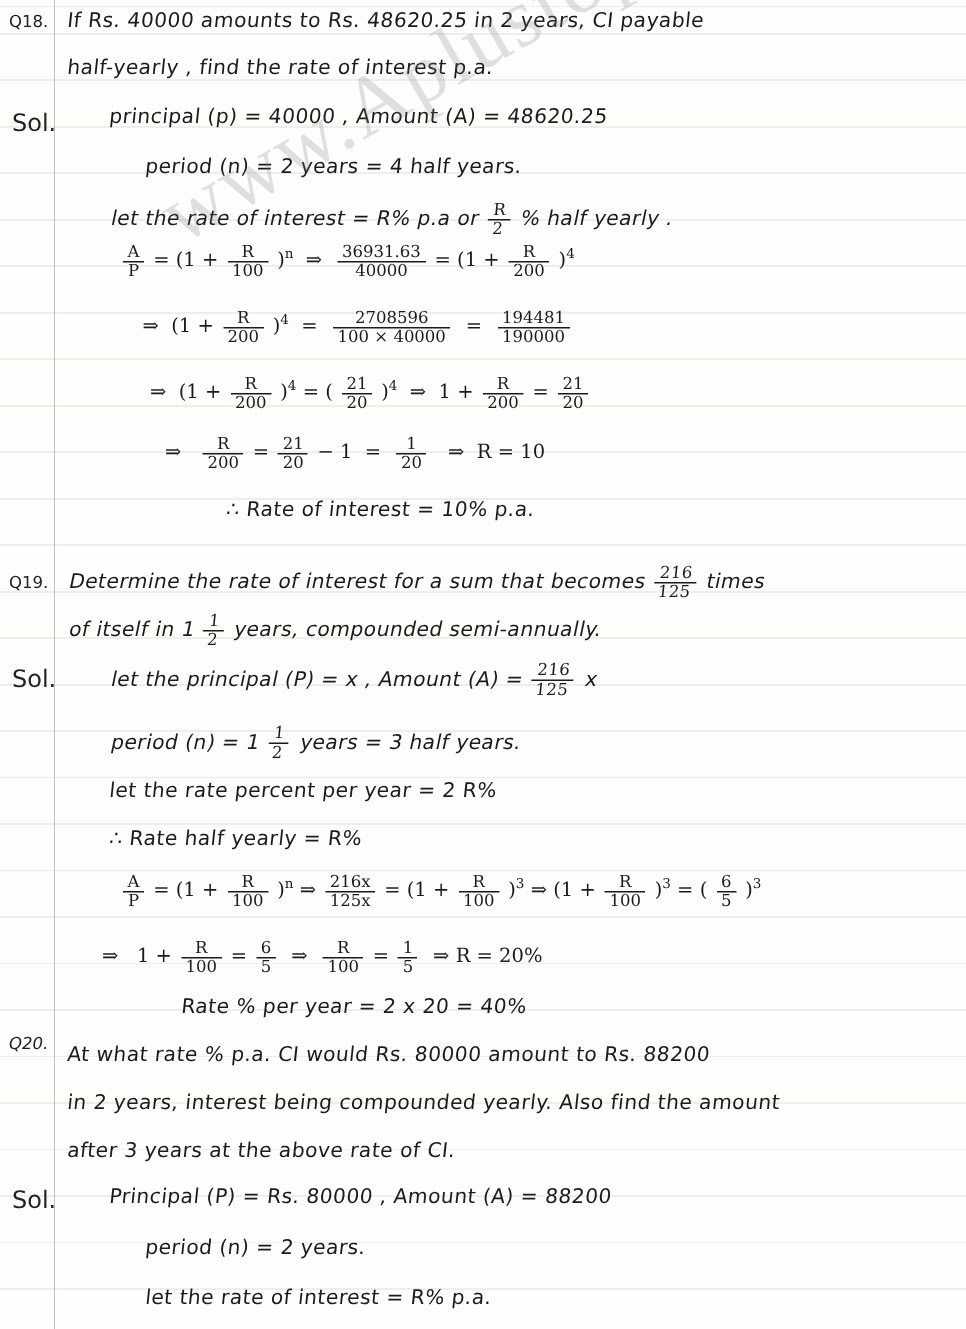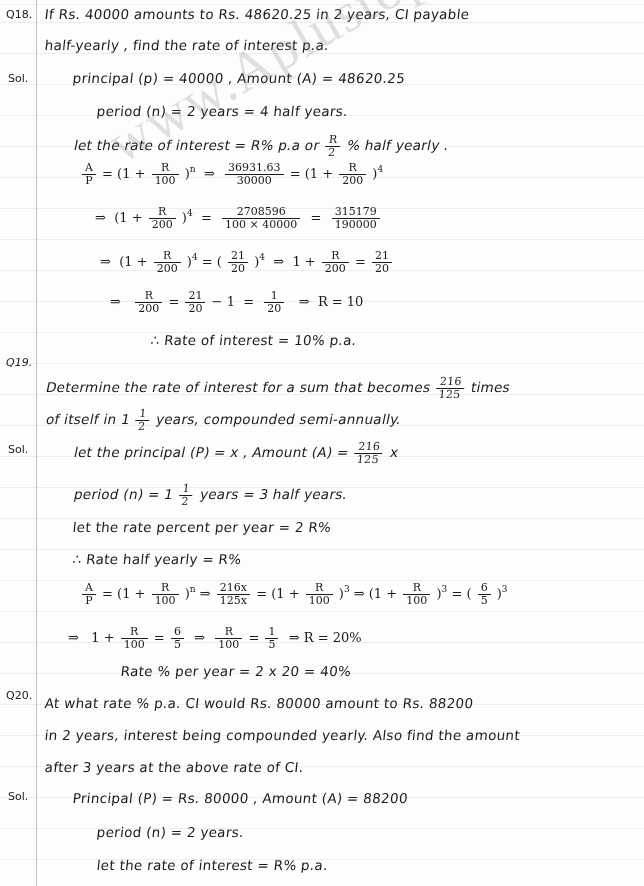--- a/index.html
+++ b/index.html
@@ -44,21 +44,21 @@
     position:absolute;
     white-space:nowrap;
   }
   .qtag{
     left:6px;
     font-size:11px;
     color:#222;
   }
   .soltag{
     left:8px;
-    font-size:11px;
+    font-size:16px;
     color:#222;
   }
   .line{
     left:44px;
     font-size:13.5px;
     letter-spacing:0.3px;
     color:#1b1b1b;
   }
   .indent1{left:72px;}
   .indent2{left:96px;}
@@ -104,33 +104,33 @@
     <span class="hand">let the rate of interest = R% p.a or</span>
     <span class="frac math"><span class="num">R</span><span class="den">2</span></span>
     <span class="hand">% half yearly .</span>
   </div>
 
   <div class="ink math" style="left:80px;top:162px;">
     <span class="frac"><span class="num">A</span><span class="den">P</span></span>
     = (1 +
     <span class="frac"><span class="num">R</span><span class="den">100</span></span>
     )<span class="sup">n</span> &nbsp;⇒&nbsp;
-    <span class="frac"><span class="num">36931.63</span><span class="den">30000</span></span>
+    <span class="frac"><span class="num">36931.63</span><span class="den">40000</span></span>
     = (1 +
     <span class="frac"><span class="num">R</span><span class="den">200</span></span>
     )<span class="sup">4</span>
   </div>
 
   <div class="ink math" style="left:95px;top:206px;">
     ⇒ &nbsp;(1 +
     <span class="frac"><span class="num">R</span><span class="den">200</span></span>
     )<span class="sup">4</span> &nbsp;=&nbsp;
     <span class="frac"><span class="num">2708596</span><span class="den">100 × 40000</span></span>
     &nbsp;=&nbsp;
-    <span class="frac"><span class="num">315179</span><span class="den">190000</span></span>
+    <span class="frac"><span class="num">194481</span><span class="den">190000</span></span>
   </div>
 
   <div class="ink math" style="left:100px;top:250px;">
     ⇒ &nbsp;(1 +
     <span class="frac"><span class="num">R</span><span class="den">200</span></span>
     )<span class="sup">4</span> = (
     <span class="frac"><span class="num">21</span><span class="den">20</span></span>
     )<span class="sup">4</span> &nbsp;⇒&nbsp; 1 +
     <span class="frac"><span class="num">R</span><span class="den">200</span></span>
     =
@@ -142,21 +142,21 @@
     <span class="frac"><span class="num">R</span><span class="den">200</span></span>
     =
     <span class="frac"><span class="num">21</span><span class="den">20</span></span>
     − 1 &nbsp;=&nbsp;
     <span class="frac"><span class="num">1</span><span class="den">20</span></span>
     &nbsp;&nbsp;⇒&nbsp; R = 10
   </div>
 
   <div class="ink line indent4 hand" style="top:332px;">∴ Rate of interest = 10% p.a.</div>
 
-  <div class="ink qtag" style="top:356px;font-style:italic;">Q19.</div>
+  <div class="ink qtag" style="top:382px;">Q19.</div>
   <div class="ink line hand" style="top:376px;">
     <span class="hand">Determine the rate of interest for a sum that becomes</span>
     <span class="frac math"><span class="num">216</span><span class="den">125</span></span>
     <span class="hand">times</span>
   </div>
   <div class="ink line hand" style="top:408px;">
     <span class="hand">of itself in 1</span>
     <span class="frac math"><span class="num">1</span><span class="den">2</span></span>
     <span class="hand">years, compounded semi-annually.</span>
   </div>
@@ -197,21 +197,21 @@
     <span class="frac"><span class="num">6</span><span class="den">5</span></span>
     &nbsp;⇒&nbsp;
     <span class="frac"><span class="num">R</span><span class="den">100</span></span>
     =
     <span class="frac"><span class="num">1</span><span class="den">5</span></span>
     &nbsp;⇒ R = 20%
   </div>
 
   <div class="ink line indent3 hand" style="top:663px;">Rate % per year = 2 x 20 = 40%</div>
 
-  <div class="ink qtag" style="top:689px;">Q20.</div>
+  <div class="ink qtag" style="top:689px;font-style:italic;">Q20.</div>
   <div class="ink line hand" style="top:695px;">At what rate % p.a. CI would Rs. 80000 amount to Rs. 88200</div>
   <div class="ink line hand" style="top:727px;">in 2 years, interest being compounded yearly. Also find the amount</div>
   <div class="ink line hand" style="top:759px;">after 3 years at the above rate of CI.</div>
 
   <div class="ink soltag" style="top:790px;">Sol.</div>
   <div class="ink line indent1 hand" style="top:790px;">Principal (P) = Rs. 80000 , Amount (A) = 88200</div>
   <div class="ink line indent2 hand" style="top:824px;">period (n) = 2 years.</div>
   <div class="ink line indent2 hand" style="top:857px;">let the rate of interest = R% p.a.</div>
 
   <div class="watermark">www.Aplustopper.com</div>

